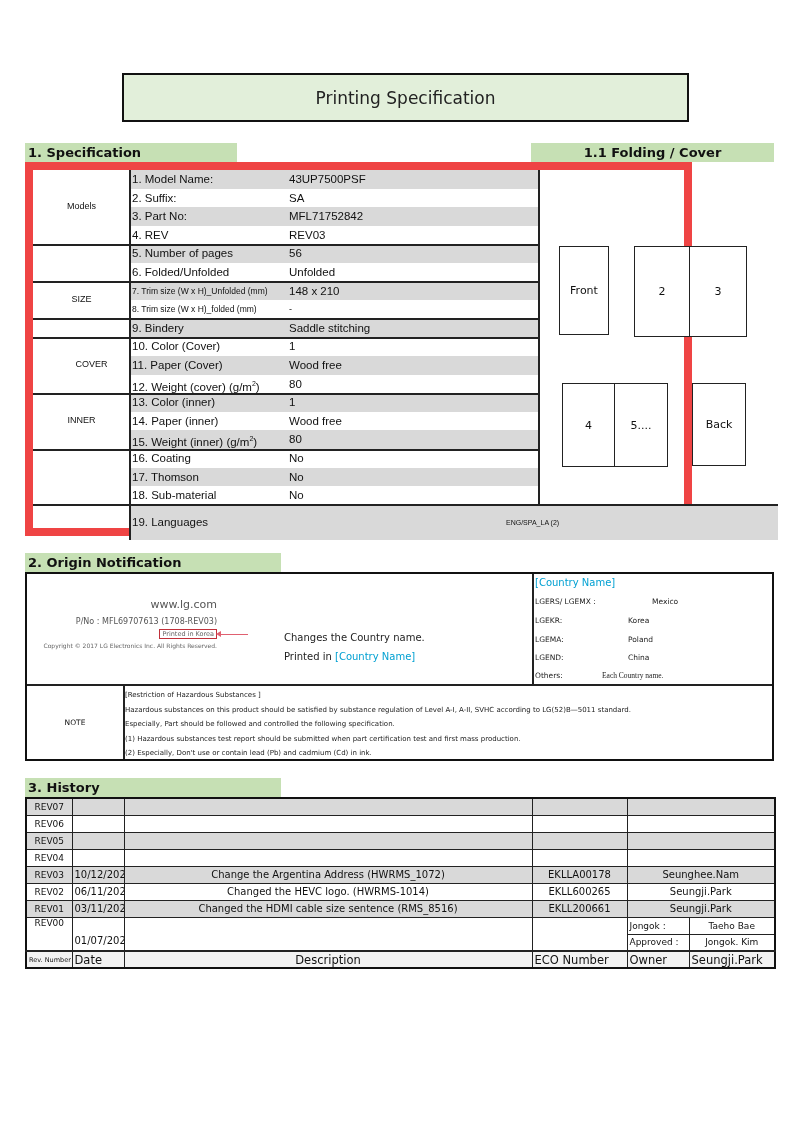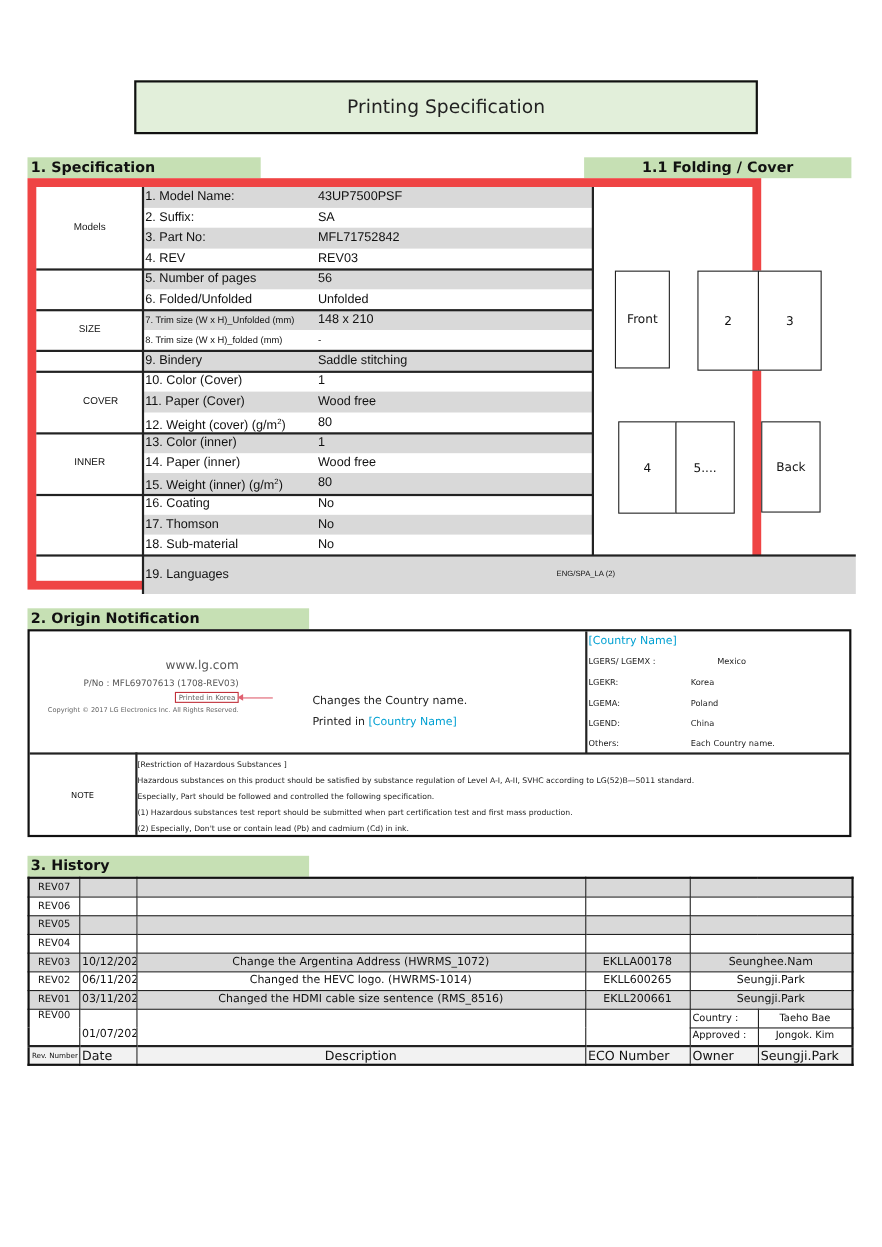--- a/index.html
+++ b/index.html
@@ -169,21 +169,21 @@
   <div class="abs blue" style="left:508px; top:3px; font-size:10px;">[Country Name]</div>
   <div class="abs origin-list" style="left:508px; top:23px;">LGERS/ LGEMX :</div>
   <div class="abs origin-list" style="left:601px; top:23px;margin-left:24px;">Mexico</div>
   <div class="abs origin-list" style="left:508px; top:42px;">LGEKR:</div>
   <div class="abs origin-list" style="left:601px; top:42px;">Korea</div>
   <div class="abs origin-list" style="left:508px; top:61px;">LGEMA:</div>
   <div class="abs origin-list" style="left:601px; top:61px;">Poland</div>
   <div class="abs origin-list" style="left:508px; top:79px;">LGEND:</div>
   <div class="abs origin-list" style="left:601px; top:79px;">China</div>
   <div class="abs origin-list" style="left:508px; top:97px;">Others:</div>
-  <div class="abs origin-list" style="left:601px; top:97px;">Each Country name.</div>
+  <div class="abs origin-list" style="left:575px; top:97px;font-family:Liberation Serif, serif;">Each Country name.</div>
 
   <div class="hline" style="left:0; top:110px; width:745px;"></div>
   <div class="vline" style="left:96px; top:110px; height:75px;"></div>
   <div class="abs" style="left:0; top:144px; width:96px; text-align:center; font-size:7.5px;">NOTE</div>
   <div class="abs" style="left:98px; top:114px; font-size:7px; line-height:14.5px; color:#222;">
     <div>[Restriction of Hazardous Substances ]</div>
     <div>Hazardous substances on this product should be satisfied by substance regulation of Level A-I, A-II, SVHC according to LG(52)B—5011 standard.</div>
     <div>Especially, Part should be followed and controlled the following specification.</div>
     <div>(1) Hazardous substances test report should be submitted when part certification test and first mass production.</div>
     <div>(2) Especially, Don't use or contain lead (Pb) and cadmium (Cd) in ink.</div>
@@ -249,21 +249,21 @@
         <td>03/11/2021</td>
         <td>Changed the HDMI cable size sentence (RMS_8516)</td>
         <td>EKLL200661</td>
         <td colspan="2">Seungji.Park</td>
       </tr>
   <tr>
     <td class="rev" rowspan="2" style="vertical-align:top;">REV00</td>
     <td rowspan="2" style="vertical-align:bottom; padding-bottom:4px;">01/07/2021</td>
     <td rowspan="2"></td>
     <td rowspan="2"></td>
-    <td class="left" style="font-size:9px;">Country :</td>
+    <td class="left" style="font-size:9px;">Jongok :</td>
     <td style="font-size:9px;">Taeho Bae</td>
   </tr>
   <tr>
     <td class="left" style="font-size:9px;">Approved :</td>
     <td style="font-size:9px;">Jongok. Kim</td>
   </tr>
   <tr class="foot">
     <td style="font-size:6.5px;">Rev. Number</td>
     <td class="left">Date</td>
     <td>Description</td>

